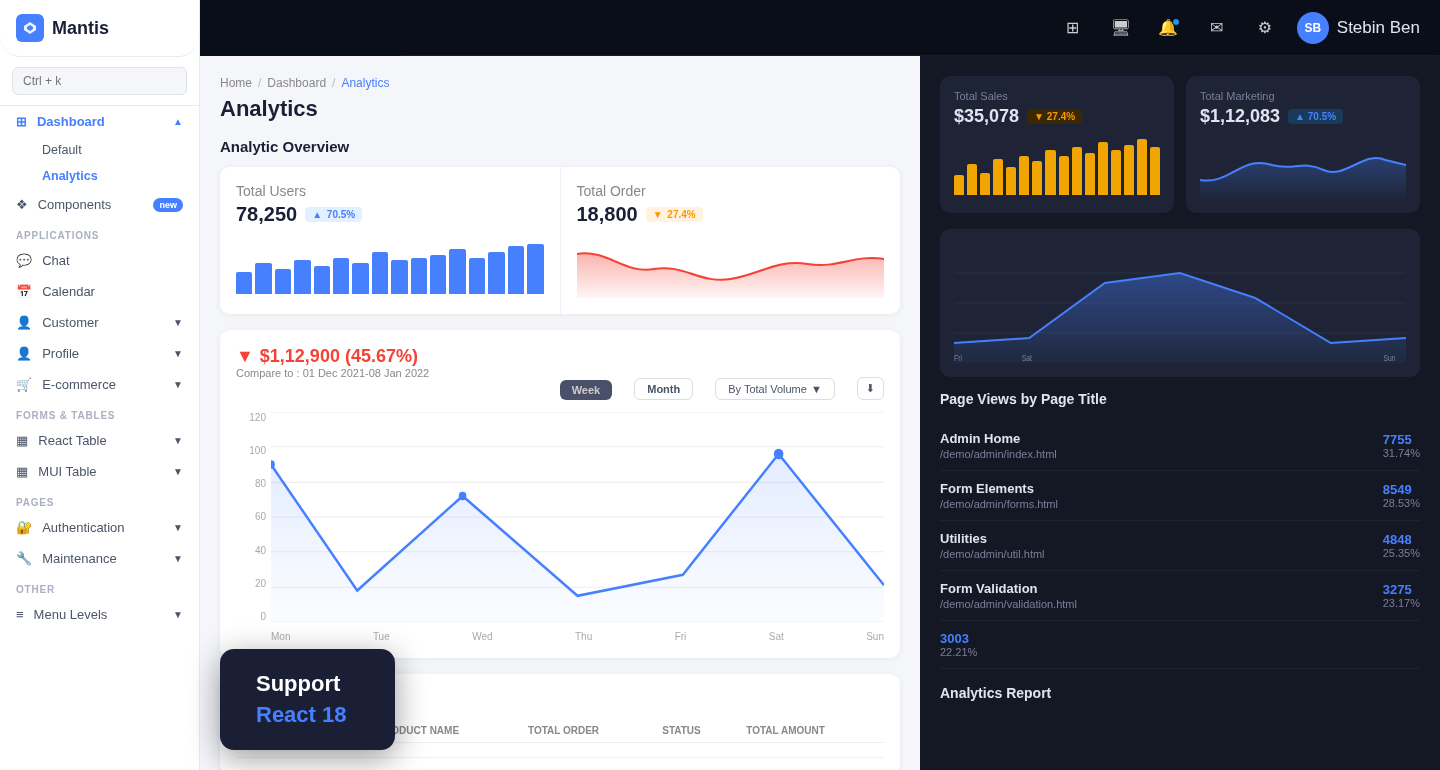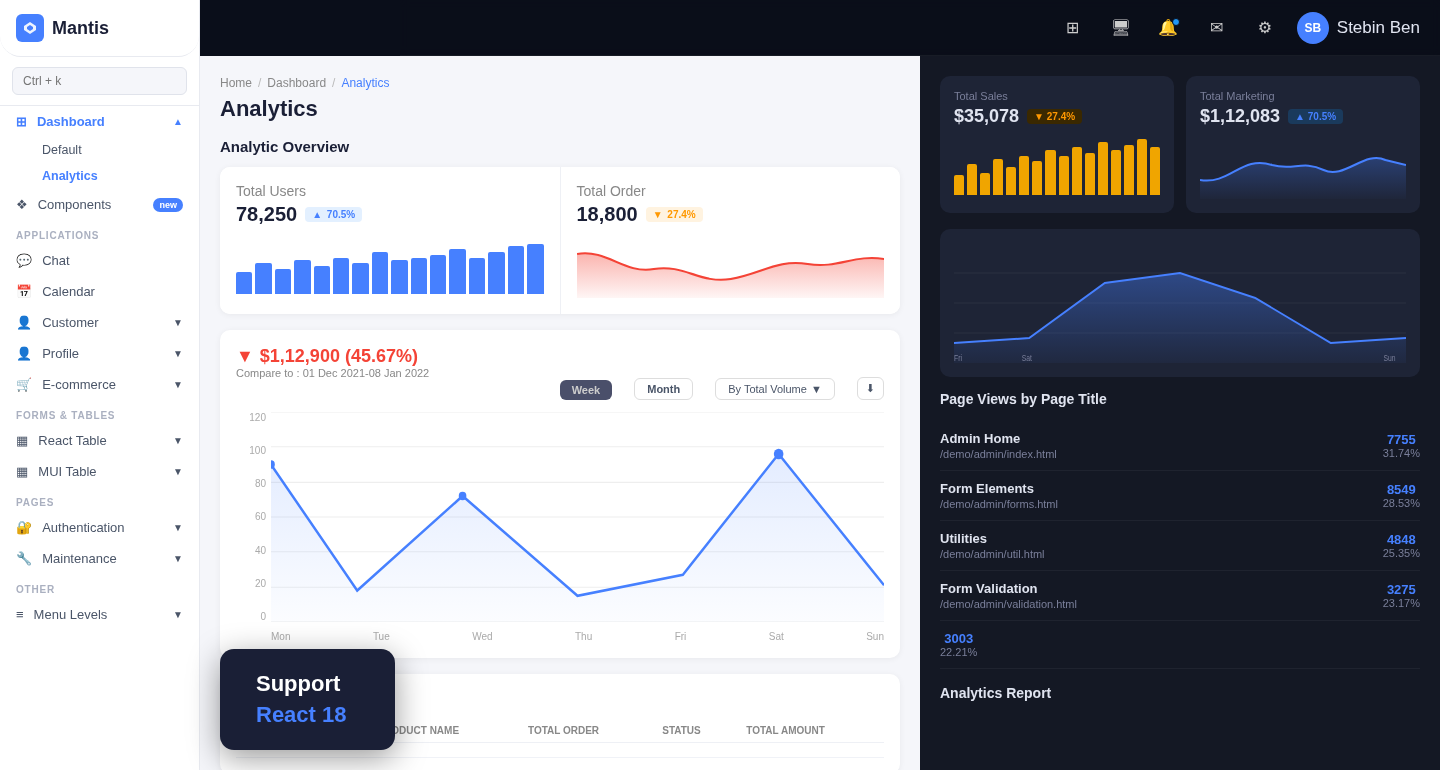--- a/index.html
+++ b/index.html
@@ -477,21 +477,21 @@
       font-size: 13px;
       font-weight: 600;
       color: #e0e4f0;
       margin-bottom: 2px;
     }
     .page-view-url {
       font-size: 11px;
       color: #7a7f9a;
     }
     .page-view-stats {
-      text-align: center;
+      text-align: left;
     }
     .page-view-count {
       font-size: 13px;
       font-weight: 700;
       color: #4680ff;
     }
     .page-view-pct {
       font-size: 11px;
       color: #7a7f9a;
     }

